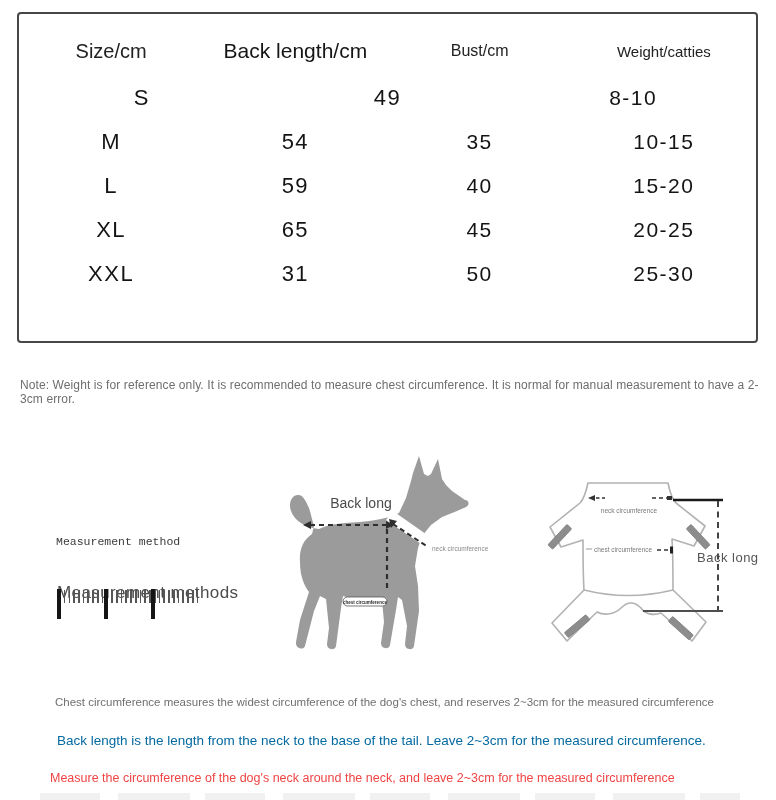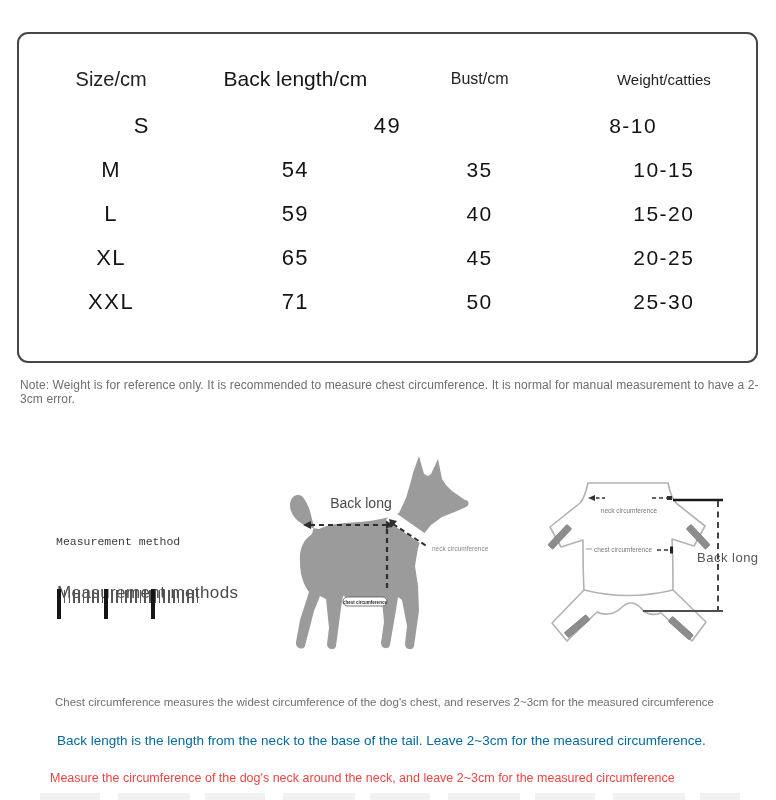--- a/index.html
+++ b/index.html
@@ -5,22 +5,22 @@
   html,body{margin:0;padding:0;}
   body{
     width:776px;height:800px;position:relative;overflow:hidden;
     background:#ffffff;
     font-family:"Liberation Sans", sans-serif;
     color:#1b1b1b;
   }
   
   .size-card{
     position:absolute;left:17px;top:12px;width:741px;height:331px;
-    border:2px solid #474747;border-radius:11px;background:#fff;
-    box-sizing:border-box;padding-top:20px;margin-top:20px;
+    border:2px solid #474747;border-radius:4px;background:#fff;
+    box-sizing:border-box;padding-top:12px;
   }
   .trow{display:flex;width:100%;}
   .trow.header{height:50px;align-items:center;}
   .trow.body{height:44px;align-items:center;}
   .tcell{flex:1 1 25%;text-align:center;white-space:nowrap;}
   .trow.header .tcell:nth-child(1){font-size:20px;color:#222;}
   .trow.header .tcell:nth-child(2){font-size:21px;color:#151515;}
   .trow.header .tcell:nth-child(3){font-size:16px;color:#222;}
   .trow.header .tcell:nth-child(4){font-size:15px;color:#222;}
   .trow.body .tcell{font-size:22px;letter-spacing:1.5px;color:#141414;}
@@ -81,21 +81,21 @@
     <div class="tcell">15-20</div>
   </div>
   <div class="trow body">
     <div class="tcell">XL</div>
     <div class="tcell">65</div>
     <div class="tcell">45</div>
     <div class="tcell">20-25</div>
   </div>
   <div class="trow body">
     <div class="tcell">XXL</div>
-    <div class="tcell">71</div>
+    <div class="tcell">31</div>
     <div class="tcell">50</div>
     <div class="tcell">25-30</div>
   </div>
 </div>
 
 <div class="note">Note: Weight is for reference only. It is recommended to measure chest circumference. It is normal for manual measurement to have a 2-3cm error.</div>
 
 <div class="mm-small">Measurement method</div>
 <div class="mm-large">Measurement methods</div>
 

